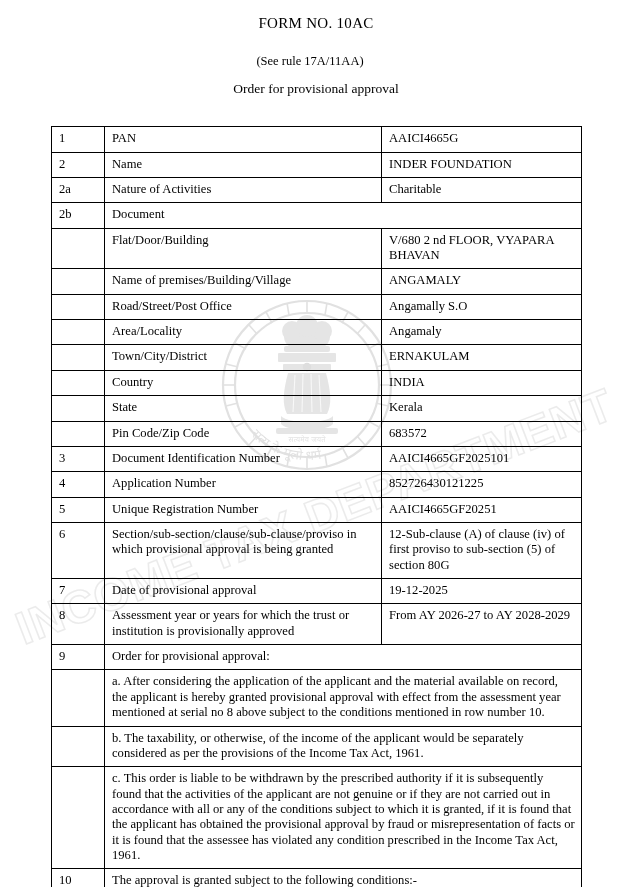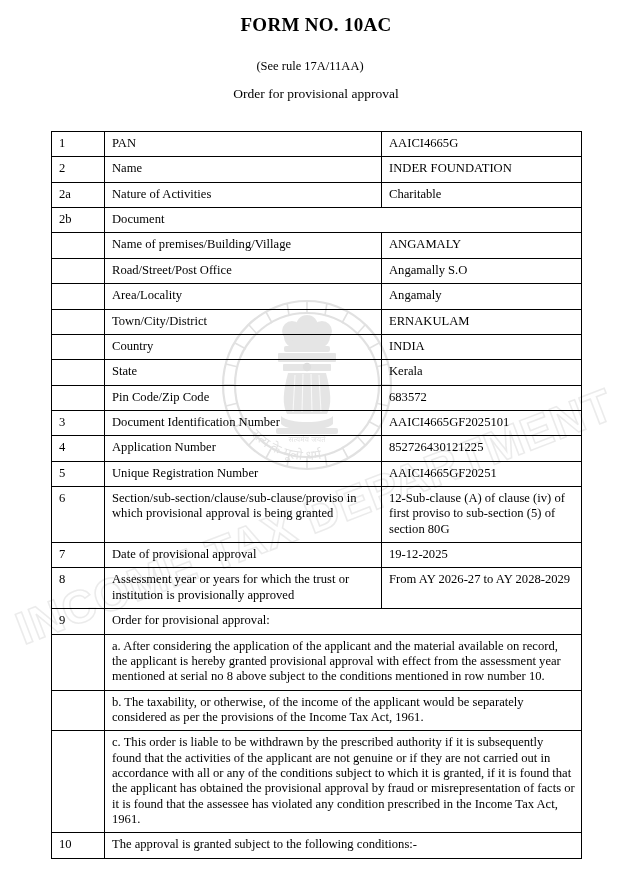--- a/index.html
+++ b/index.html
@@ -29,22 +29,22 @@
   }
 
   
   .doc-header {
     position: relative;
     z-index: 2;
     text-align: center;
     padding-top: 14px;
   }
   .form-title {
-    font-size: 19px;
-    font-weight: bold;
+    font-size: 15px;
+    font-weight: normal;
     letter-spacing: 0.3px;
     margin: 0 0 22px 0;
     line-height: 1.2;
   }
   .rule-ref {
     font-size: 12.5px;
     margin: 0 12px 12px 0;
     line-height: 1.2;
   }
   .order-sub {
@@ -196,20 +196,25 @@
           <td class="sl">2a</td>
           <td class="lbl">Nature of Activities</td>
           <td class="val">Charitable</td>
         </tr>
         <tr>
           <td class="sl">2b</td>
           <td class="wide-lbl" colspan="2">Document</td>
         </tr>
         <tr>
           <td class="sl"></td>
+          <td class="lbl">Flat/Door/Building</td>
+          <td class="val">V/680 2 nd FLOOR, VYAPARA BHAVAN</td>
+        </tr>
+        <tr>
+          <td class="sl"></td>
           <td class="lbl">Name of premises/Building/Village</td>
           <td class="val">ANGAMALY</td>
         </tr>
         <tr>
           <td class="sl"></td>
           <td class="lbl">Road/Street/Post Office</td>
           <td class="val">Angamally S.O</td>
         </tr>
         <tr>
           <td class="sl"></td>

